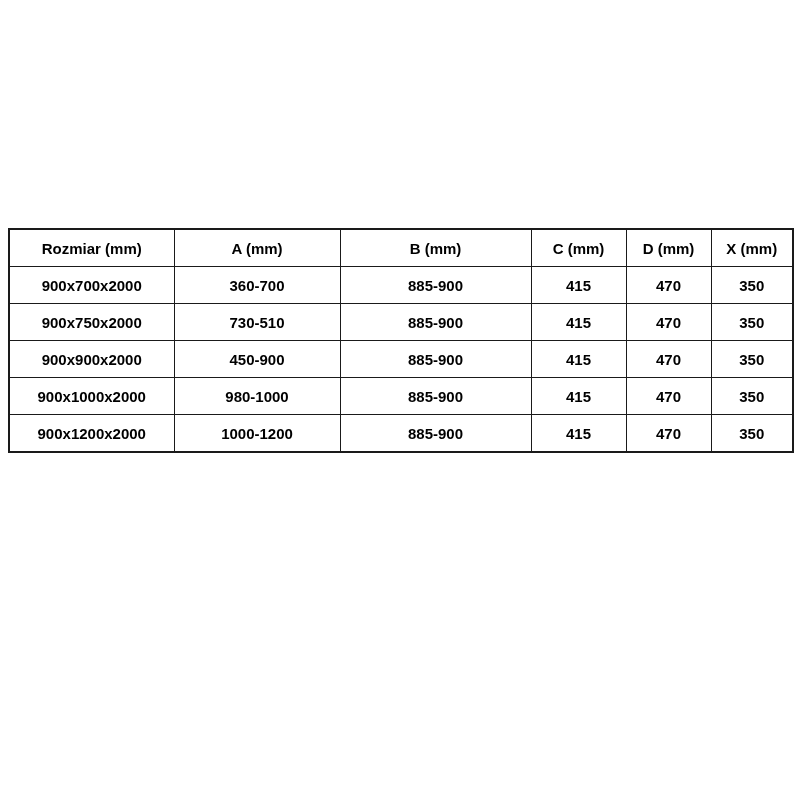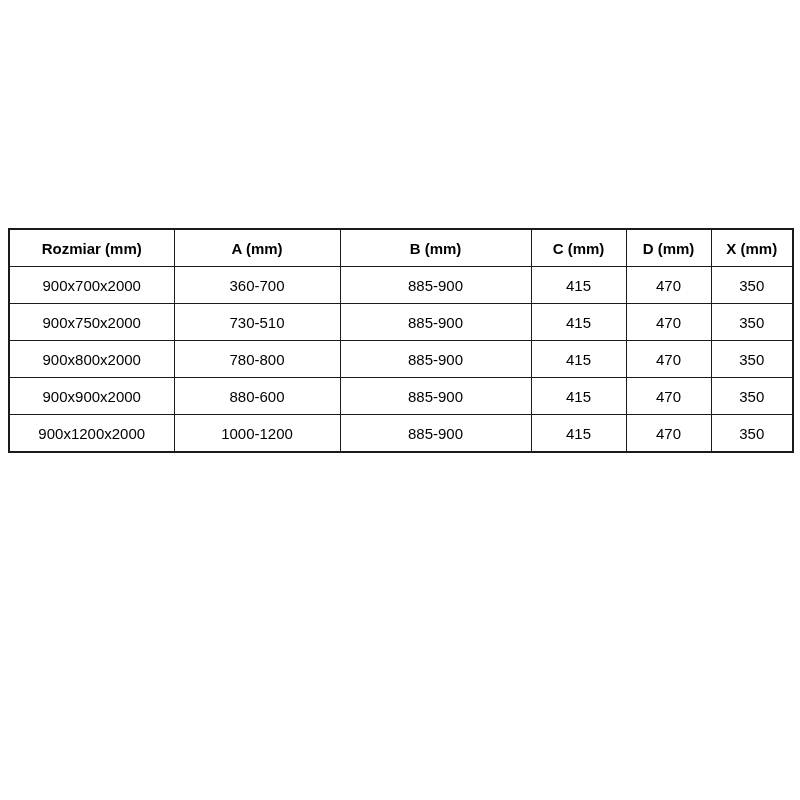--- a/index.html
+++ b/index.html
@@ -31,20 +31,21 @@
   table.spec-table td {
     border: 1px solid #1a1a1a;
     text-align: center;
     vertical-align: middle;
     height: 36px;
     padding: 0 4px;
     font-size: 15px;
     line-height: 1;
     overflow: hidden;
     white-space: nowrap;
+    font-weight: bold;
   }
   table.spec-table th {
     font-weight: bold;
     background: #ffffff;
   }
   col.c-rozmiar { width: 165px; }
   col.c-a { width: 166px; }
   col.c-b { width: 191px; }
   col.c-c { width: 95px; }
   col.c-d { width: 85px; }
@@ -84,30 +85,30 @@
       </tr>
       <tr>
         <td>900x750x2000</td>
         <td>730-510</td>
         <td>885-900</td>
         <td>415</td>
         <td>470</td>
         <td>350</td>
       </tr>
       <tr>
-        <td>900x800x2000</td>
-        <td>780-800</td>
+        <td>900x900x2000</td>
+        <td>450-900</td>
         <td>885-900</td>
         <td>415</td>
         <td>470</td>
         <td>350</td>
       </tr>
       <tr>
-        <td>900x900x2000</td>
-        <td>880-600</td>
+        <td>900x1000x2000</td>
+        <td>980-1000</td>
         <td>885-900</td>
         <td>415</td>
         <td>470</td>
         <td>350</td>
       </tr>
       <tr>
         <td>900x1200x2000</td>
         <td>1000-1200</td>
         <td>885-900</td>
         <td>415</td>

